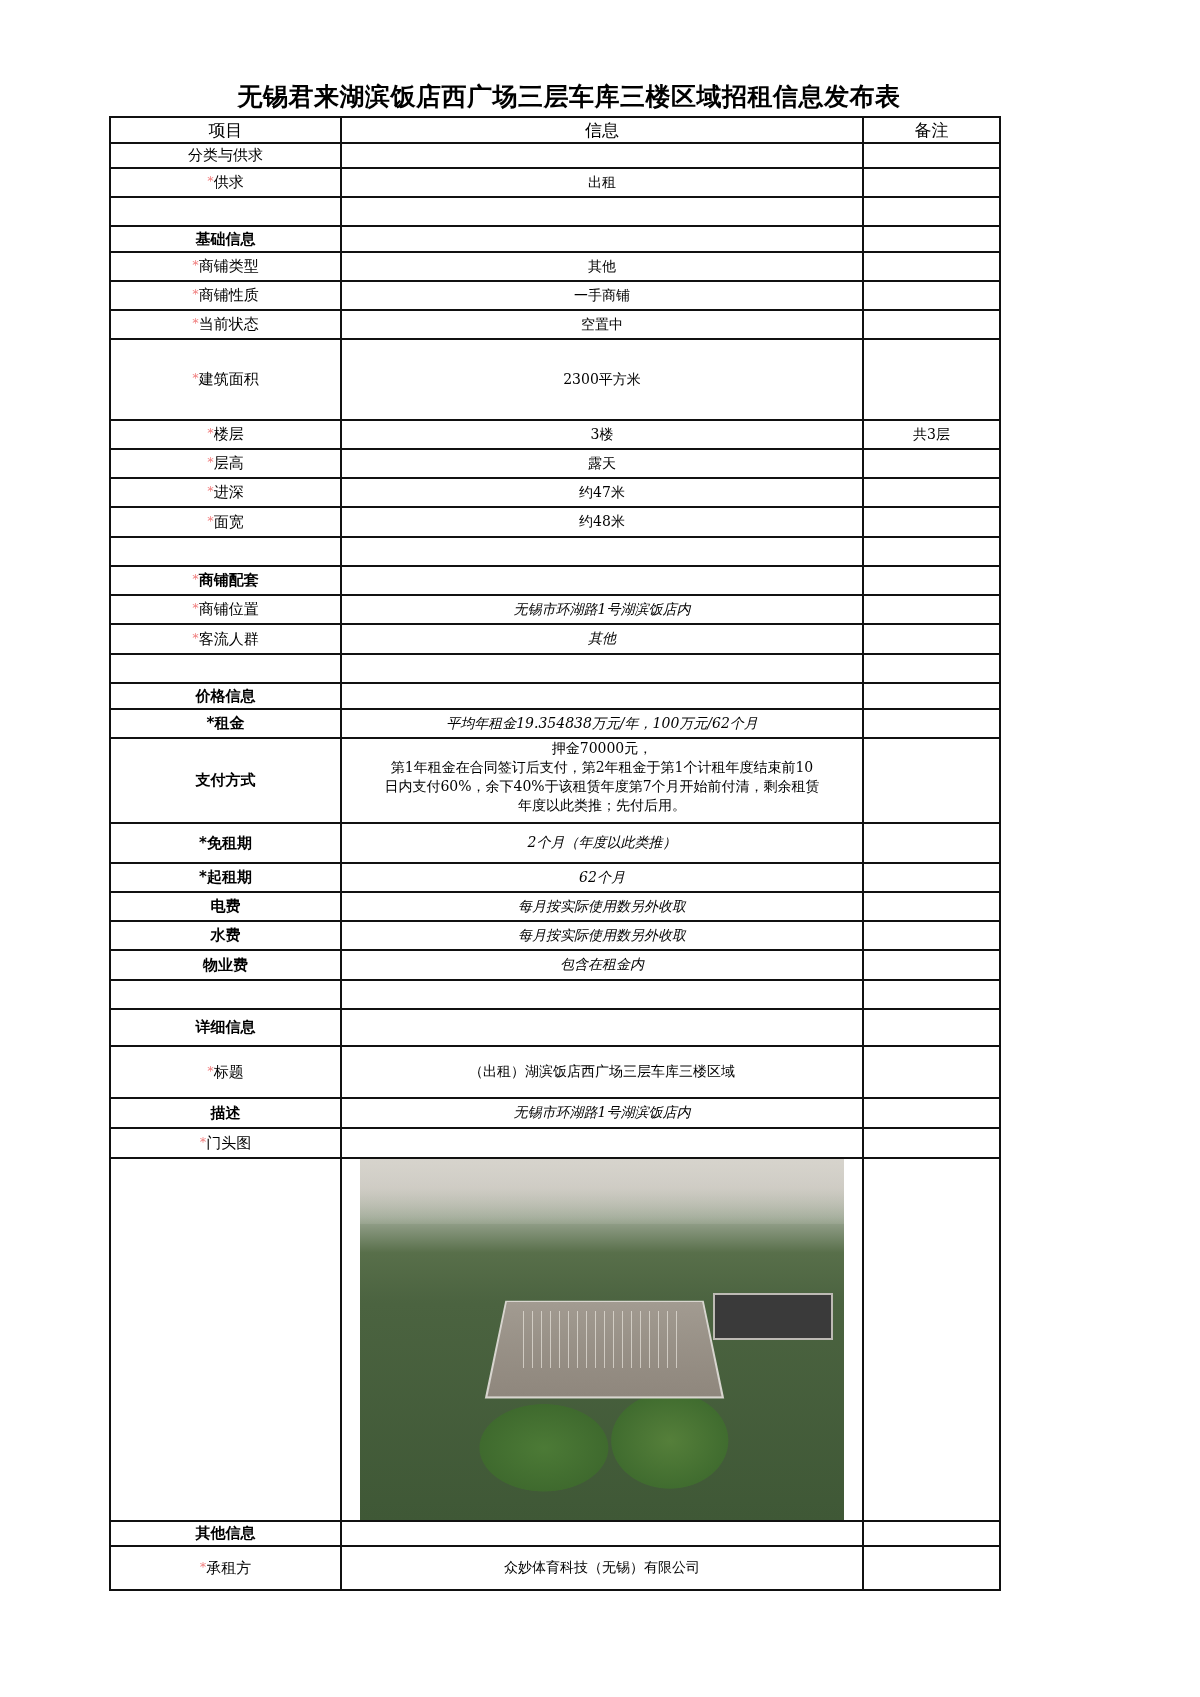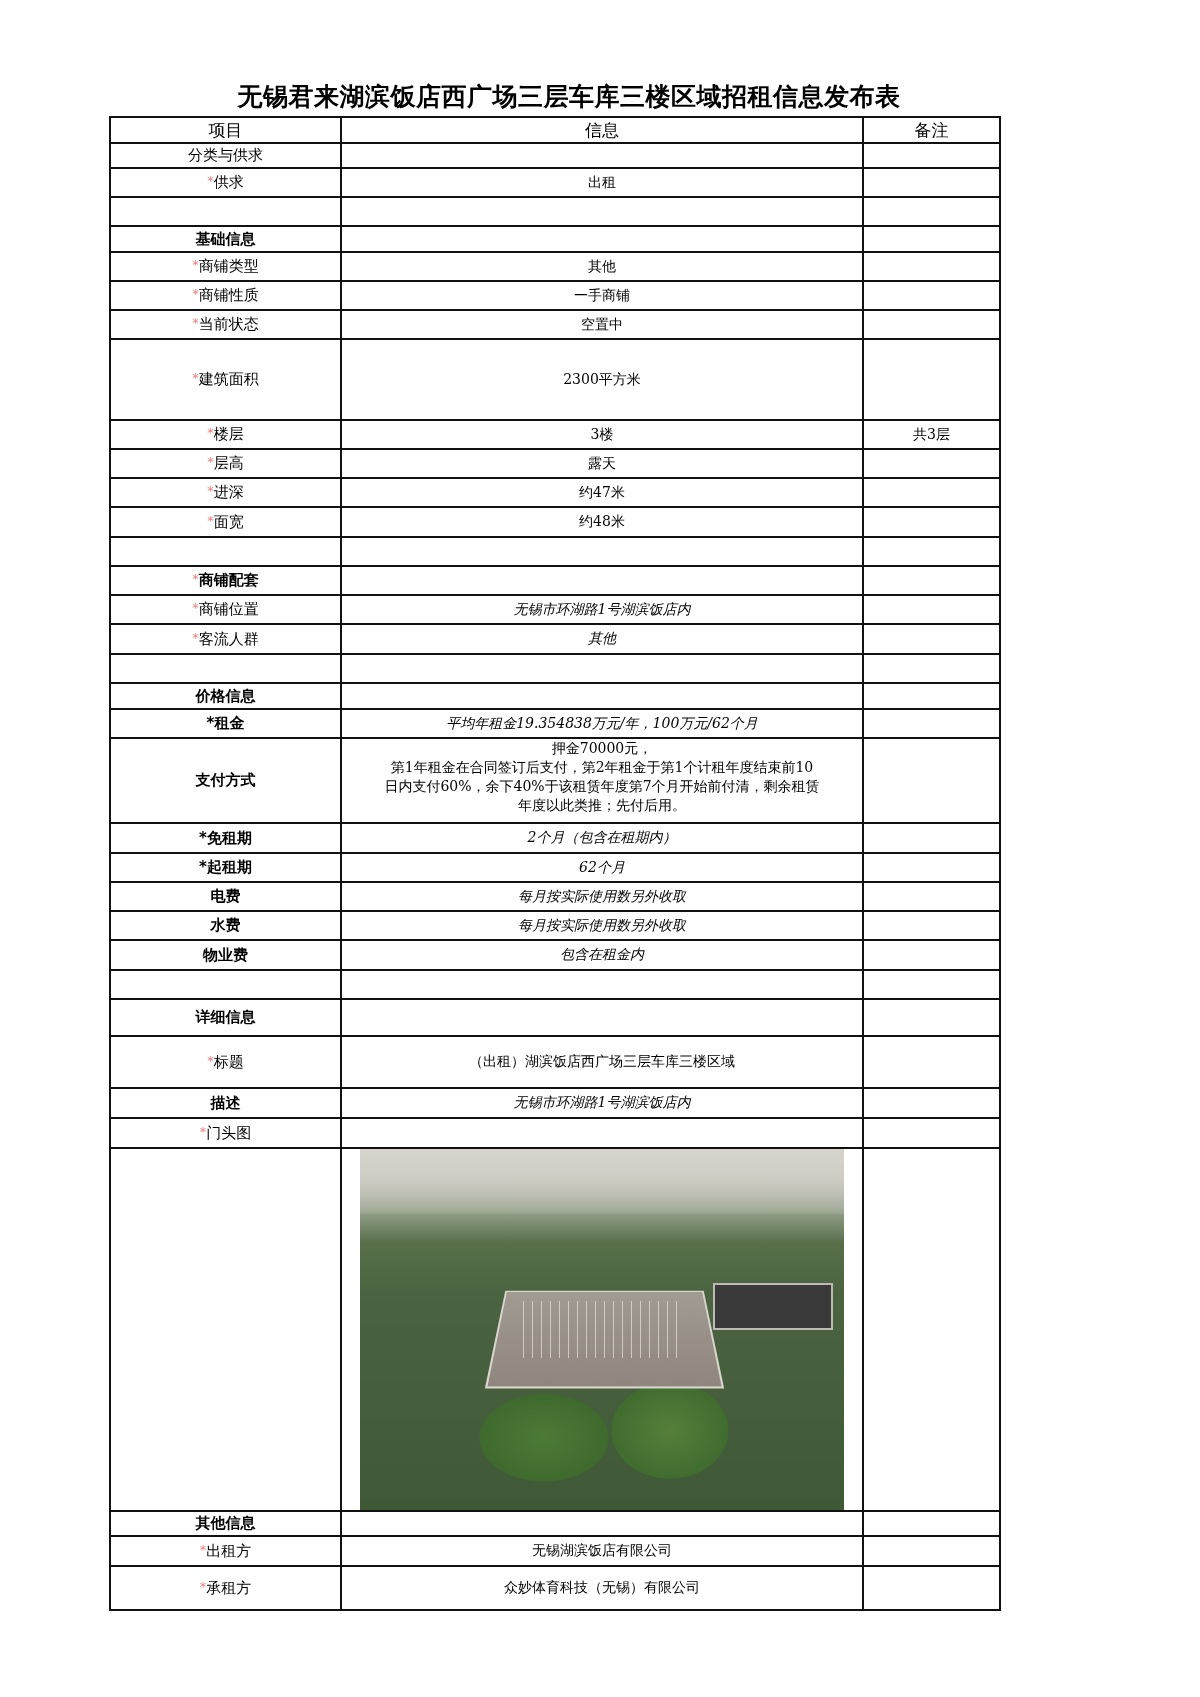--- a/index.html
+++ b/index.html
@@ -138,23 +138,23 @@
   <tr style="height:85px">
     <td class="c1 bold">支付方式</td>
     <td class="c2 multi" style="vertical-align:top">
       <div>押金70000元，</div>
       <div>第1年租金在合同签订后支付，第2年租金于第1个计租年度结束前10</div>
       <div>日内支付60%，余下40%于该租赁年度第7个月开始前付清，剩余租赁</div>
       <div>年度以此类推；先付后用。</div>
     </td>
     <td class="c3"></td>
   </tr>
-  <tr style="height:30px">
+  <tr style="height:40px">
     <td class="c1 bold">*免租期</td>
-    <td class="c2 low">2个月（包含在租期内）</td>
+    <td class="c2 low">2个月（年度以此类推）</td>
     <td class="c3"></td>
   </tr>
   <tr style="height:29px">
     <td class="c1 bold">*起租期</td>
     <td class="c2 low">62个月</td>
     <td class="c3"></td>
   </tr>
   <tr style="height:29px">
     <td class="c1 bold">电费</td>
     <td class="c2 low">每月按实际使用数另外收取</td>
@@ -205,24 +205,19 @@
         <div class="annex"></div>
       </div>
     </td>
     <td class="c3"></td>
   </tr>
   <tr style="height:25px">
     <td class="c1 sect">其他信息</td>
     <td class="c2"></td>
     <td class="c3"></td>
   </tr>
-  <tr style="height:30px">
-    <td class="c1"><span class="req">*</span><span>出租方</span></td>
-    <td class="c2">无锡湖滨饭店有限公司</td>
-    <td class="c3"></td>
-  </tr>
   <tr style="height:44px">
     <td class="c1"><span class="req">*</span><span>承租方</span></td>
     <td class="c2">众妙体育科技（无锡）有限公司</td>
     <td class="c3"></td>
   </tr>
 </tbody>
   </table>
 
 </body></html>

